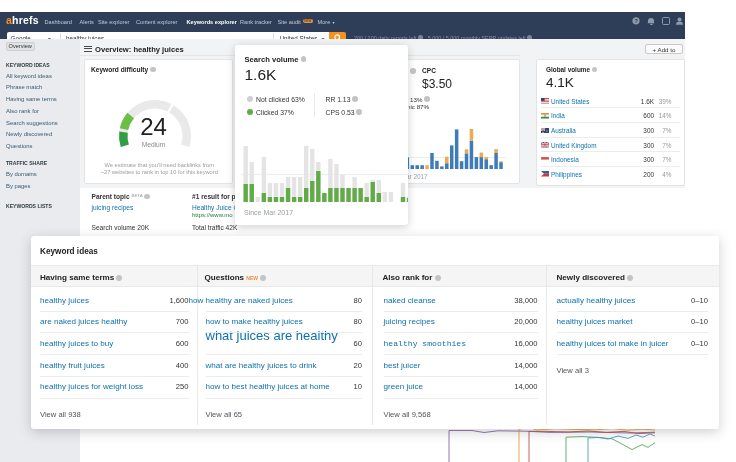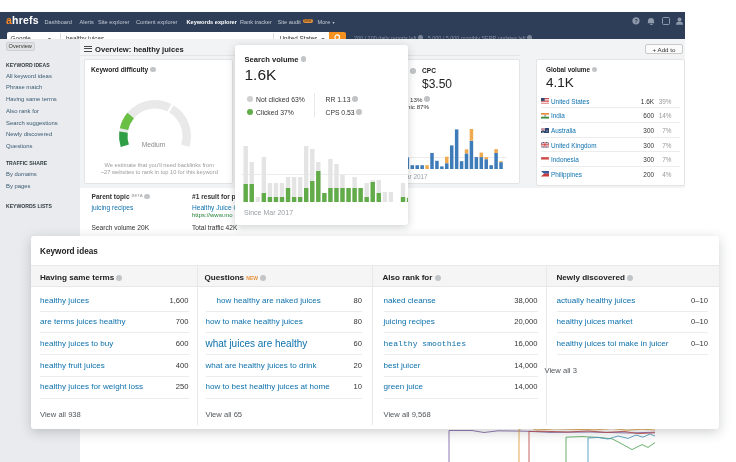--- a/index.html
+++ b/index.html
@@ -104,20 +104,21 @@
 <div class="ab" style="left:80px;top:55px;width:440px;border-top:1px solid #e4e5e7;"></div>
 
 <div class="ab" style="left:83.5px;top:59px;width:149.5px;height:125px;background:#fff;border:1px solid #e4e4e4;border-radius:2px;box-sizing:border-box;">
   <div class="ab" style="left:6.5px;top:6px;font-size:6.6px;color:#222;"><span class="b">Keyword difficulty</span> <span class="i"></span></div>
   <div class="ab" id="gaugewrap" style="left:33.5px;top:35px;width:76px;height:60px;"><svg width="76" height="60" viewBox="0 0 76 60">
         <path d="M2.76 52.12 A36 36 0 0 1 53.34 8.92 L49.48 16.50 A27.5 27.5 0 0 0 10.85 49.50 Z" fill="#e9e9e9"></path>
         <path d="M55.54 10.14 A36 36 0 0 1 71.24 52.12 L63.15 49.50 A27.5 27.5 0 0 0 51.16 17.43 Z" fill="#e9e9e9"></path>
         <path d="M2.76 52.12 A36 36 0 0 1 1.27 36.61 L9.70 37.65 A27.5 27.5 0 0 0 10.85 49.50 Z" fill="#2f9e44"></path>
         <path d="M1.85 33.21 A36 36 0 0 1 9.42 17.86 L15.93 23.32 A27.5 27.5 0 0 0 10.15 35.05 Z" fill="#6abf45"></path>
       </svg></div>
+  <div class="ab" style="left:4px;top:52.5px;width:130px;text-align:center;font-size:24px;color:#222;">24</div>
   <div class="ab" style="left:4px;top:80.5px;width:130px;text-align:center;font-size:6.6px;color:#8a8a8a;">Medium</div>
   <div class="ab" style="left:0px;top:101.5px;width:149.5px;text-align:center;font-size:5.7px;color:#9a9a9a;">We estimate that you’ll need backlinks from</div>
   <div class="ab" style="left:0px;top:109px;width:149.5px;text-align:center;font-size:5.7px;color:#9a9a9a;">~27 websites to rank in top 10 for this keyword</div>
 </div>
 
 <div class="ab" style="left:402px;top:59px;width:118px;height:125px;background:#fff;border:1px solid #e4e4e4;border-radius:2px;box-sizing:border-box;">
   <div class="ab" style="left:7px;top:8px;width:5.5px;height:5.5px;border-radius:50%;background:#c2c5c7;"></div>
   <div class="ab b" style="left:19px;top:7px;font-size:6.6px;color:#222;">CPC</div>
   <div class="ab" style="left:19px;top:17px;font-size:12px;color:#222;">$3.50</div>
   <div class="ab" style="left:7px;top:35.5px;font-size:6.2px;color:#333;">13% <span class="i"></span></div>
@@ -300,40 +301,40 @@
   <div class="ab" style="left:341px;top:28.5px;height:160px;border-left:1px solid #e8e8e8;"></div>
   <div class="ab" style="left:515.5px;top:28.5px;height:160px;border-left:1px solid #e8e8e8;"></div>
 
   <div class="ab" style="left:9.5px;top:37px;font-size:8.1px;color:#222;"><span class="b">Having same terms</span> <span class="i6"></span></div>
   <div class="ab" style="left:174px;top:37px;font-size:8.1px;color:#222;"><span class="b">Questions</span> <span style="color:#e8913c;font-size:5px;font-weight:bold;">NEW</span> <span class="i6"></span></div>
   <div class="ab" style="left:352px;top:37px;font-size:8.1px;color:#222;"><span class="b">Also rank for</span> <span class="i6"></span></div>
   <div class="ab" style="left:526px;top:37px;font-size:8.1px;color:#222;"><span class="b">Newly discovered</span> <span class="i6"></span></div>
   <div id="kwrows">
       <div class="ab blue" style="left:9.5px;top:59.5px;font-size:8.1px;">healthy juices</div>
       <div class="ab" style="left:133px;top:59.5px;width:25px;text-align:right;font-size:7.6px;color:#333;">1,600</div>
-      <div class="ab blue" style="left:9.5px;top:81.2px;font-size:8.1px;">are terms juices healthy</div>
+      <div class="ab blue" style="left:9.5px;top:81.2px;font-size:8.1px;">are naked juices healthy</div>
       <div class="ab" style="left:133px;top:81.2px;width:25px;text-align:right;font-size:7.6px;color:#333;">700</div>
       <div class="ab" style="left:9.5px;top:74.7px;width:148.5px;border-top:1px solid #ececec;"></div>
       <div class="ab blue" style="left:9.5px;top:102.9px;font-size:8.1px;">healthy juices to buy</div>
       <div class="ab" style="left:133px;top:102.9px;width:25px;text-align:right;font-size:7.6px;color:#333;">600</div>
       <div class="ab" style="left:9.5px;top:96.4px;width:148.5px;border-top:1px solid #ececec;"></div>
       <div class="ab blue" style="left:9.5px;top:124.6px;font-size:8.1px;">healthy fruit juices</div>
       <div class="ab" style="left:133px;top:124.6px;width:25px;text-align:right;font-size:7.6px;color:#333;">400</div>
       <div class="ab" style="left:9.5px;top:118.1px;width:148.5px;border-top:1px solid #ececec;"></div>
       <div class="ab blue" style="left:9.5px;top:146.3px;font-size:8.1px;">healthy juices for weight loss</div>
       <div class="ab" style="left:133px;top:146.3px;width:25px;text-align:right;font-size:7.6px;color:#333;">250</div>
       <div class="ab" style="left:9.5px;top:139.8px;width:148.5px;border-top:1px solid #ececec;"></div>
       <div class="ab" style="left:9.5px;top:161.5px;width:148.5px;border-top:1px solid #ececec;"></div>
       <div class="ab" style="left:9.5px;top:173.5px;font-size:7.6px;color:#50555a;">View all 938</div>
-      <div class="ab blue" style="left:186px;top:59.5px;font-size:8.1px;">how healthy are naked juices</div>
+      <div class="ab blue" style="left:158px;top:59.5px;font-size:8.1px;">how healthy are naked juices</div>
       <div class="ab" style="left:306.5px;top:59.5px;width:25px;text-align:right;font-size:7.6px;color:#333;">80</div>
       <div class="ab blue" style="left:175px;top:81.2px;font-size:8.1px;">how to make healthy juices</div>
       <div class="ab" style="left:306.5px;top:81.2px;width:25px;text-align:right;font-size:7.6px;color:#333;">80</div>
       <div class="ab" style="left:175px;top:74.7px;width:156.5px;border-top:1px solid #ececec;"></div>
-      <div class="ab blue" style="left:175px;top:102px;font-size:10px;">what juices are healthy</div>
+      <div class="ab blue" style="left:175px;top:92px;font-size:13px;">what juices are healthy</div>
       <div class="ab" style="left:306.5px;top:102.9px;width:25px;text-align:right;font-size:7.6px;color:#333;">60</div>
       <div class="ab" style="left:175px;top:96.4px;width:156.5px;border-top:1px solid #ececec;"></div>
       <div class="ab blue" style="left:175px;top:124.6px;font-size:8.1px;">what are healthy juices to drink</div>
       <div class="ab" style="left:306.5px;top:124.6px;width:25px;text-align:right;font-size:7.6px;color:#333;">20</div>
       <div class="ab" style="left:175px;top:118.1px;width:156.5px;border-top:1px solid #ececec;"></div>
       <div class="ab blue" style="left:175px;top:146.3px;font-size:8.1px;">how to best healthy juices at home</div>
       <div class="ab" style="left:306.5px;top:146.3px;width:25px;text-align:right;font-size:7.6px;color:#333;">10</div>
       <div class="ab" style="left:175px;top:139.8px;width:156.5px;border-top:1px solid #ececec;"></div>
       <div class="ab" style="left:175px;top:161.5px;width:156.5px;border-top:1px solid #ececec;"></div>
       <div class="ab" style="left:175px;top:173.5px;font-size:7.6px;color:#50555a;">View all 65</div>
@@ -355,15 +356,15 @@
       <div class="ab" style="left:353px;top:173.5px;font-size:7.6px;color:#50555a;">View all 9,568</div>
       <div class="ab blue" style="left:526px;top:59.5px;font-size:8.1px;">actually healthy juices</div>
       <div class="ab" style="left:651.5px;top:59.5px;width:26px;text-align:right;font-size:7.6px;color:#333;">0–10</div>
       <div class="ab blue" style="left:526px;top:81.2px;font-size:8.1px;">healthy juices market</div>
       <div class="ab" style="left:651.5px;top:81.2px;width:26px;text-align:right;font-size:7.6px;color:#333;">0–10</div>
       <div class="ab" style="left:526px;top:74.7px;width:151.5px;border-top:1px solid #ececec;"></div>
       <div class="ab blue" style="left:526px;top:102.9px;font-size:8.1px;">healthy juices toi make in juicer</div>
       <div class="ab" style="left:651.5px;top:102.9px;width:26px;text-align:right;font-size:7.6px;color:#333;">0–10</div>
       <div class="ab" style="left:526px;top:96.4px;width:151.5px;border-top:1px solid #ececec;"></div>
       <div class="ab" style="left:526px;top:118.1px;width:151.5px;border-top:1px solid #ececec;"></div>
-      <div class="ab" style="left:514px;top:130.1px;font-size:7.6px;color:#50555a;">View all 3</div>
+      <div class="ab" style="left:526px;top:130.1px;font-size:7.6px;color:#50555a;">View all 3</div>
     </div>
 </div>
 
 </body></html>

